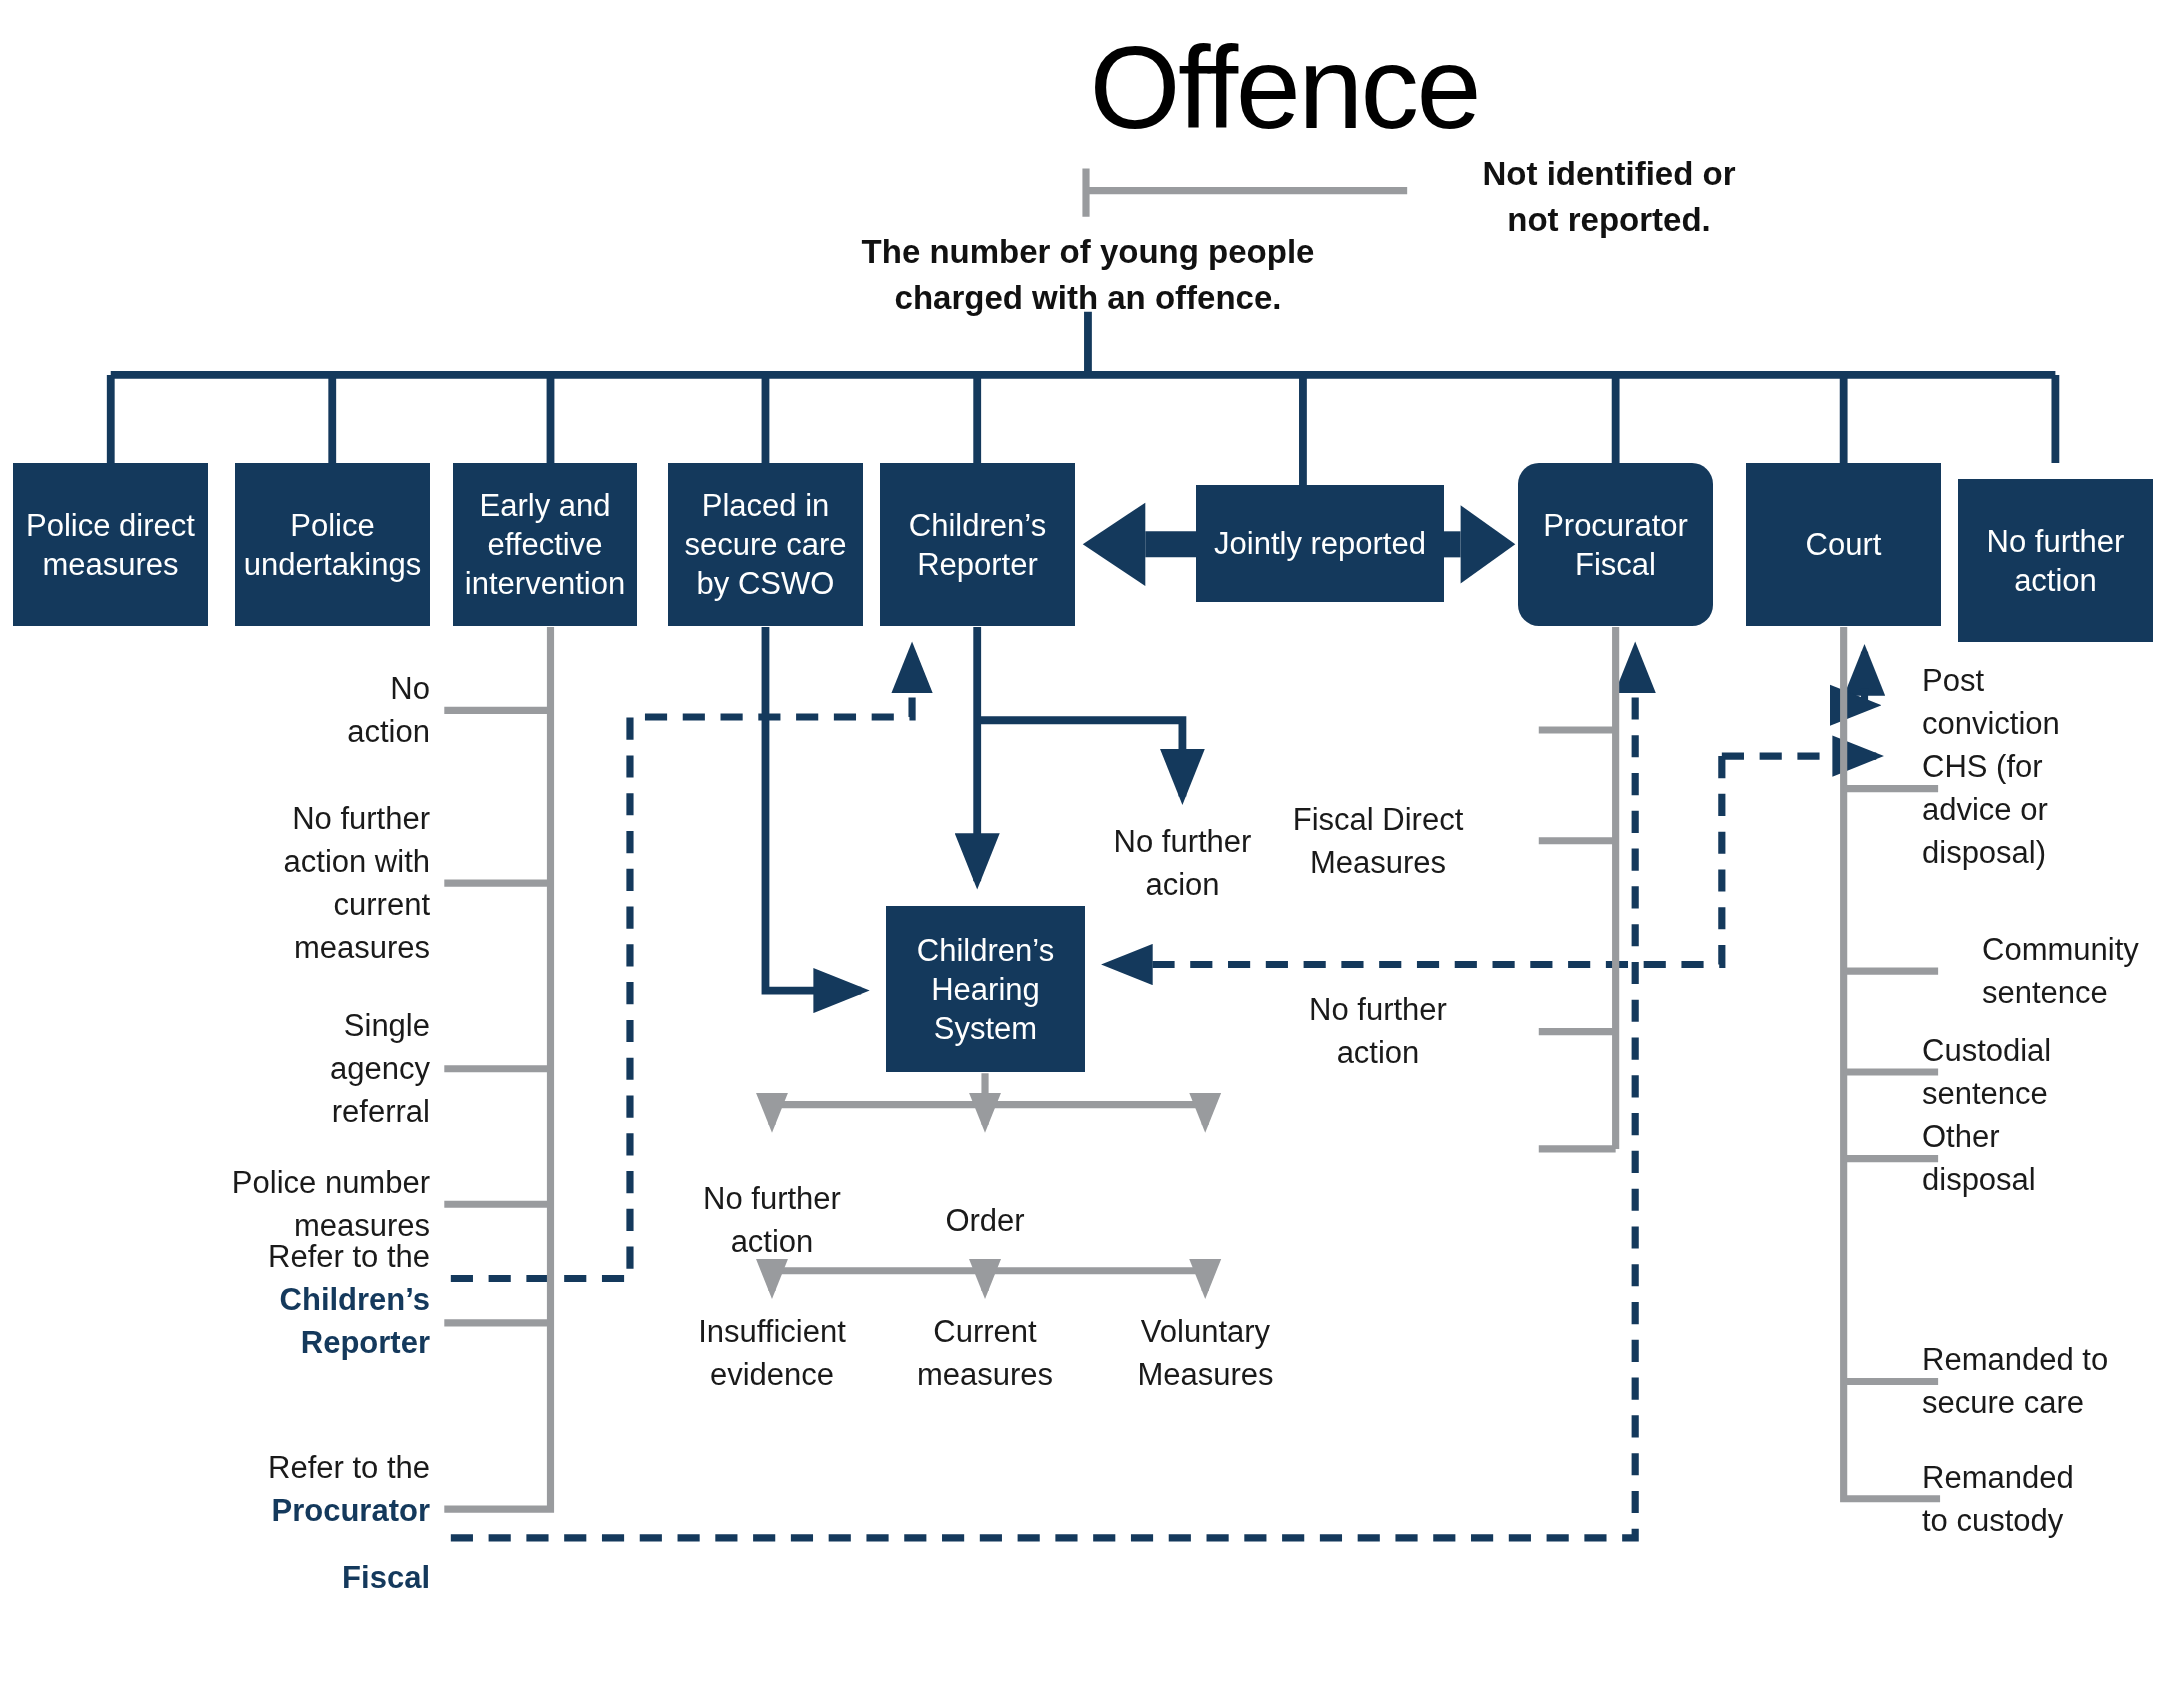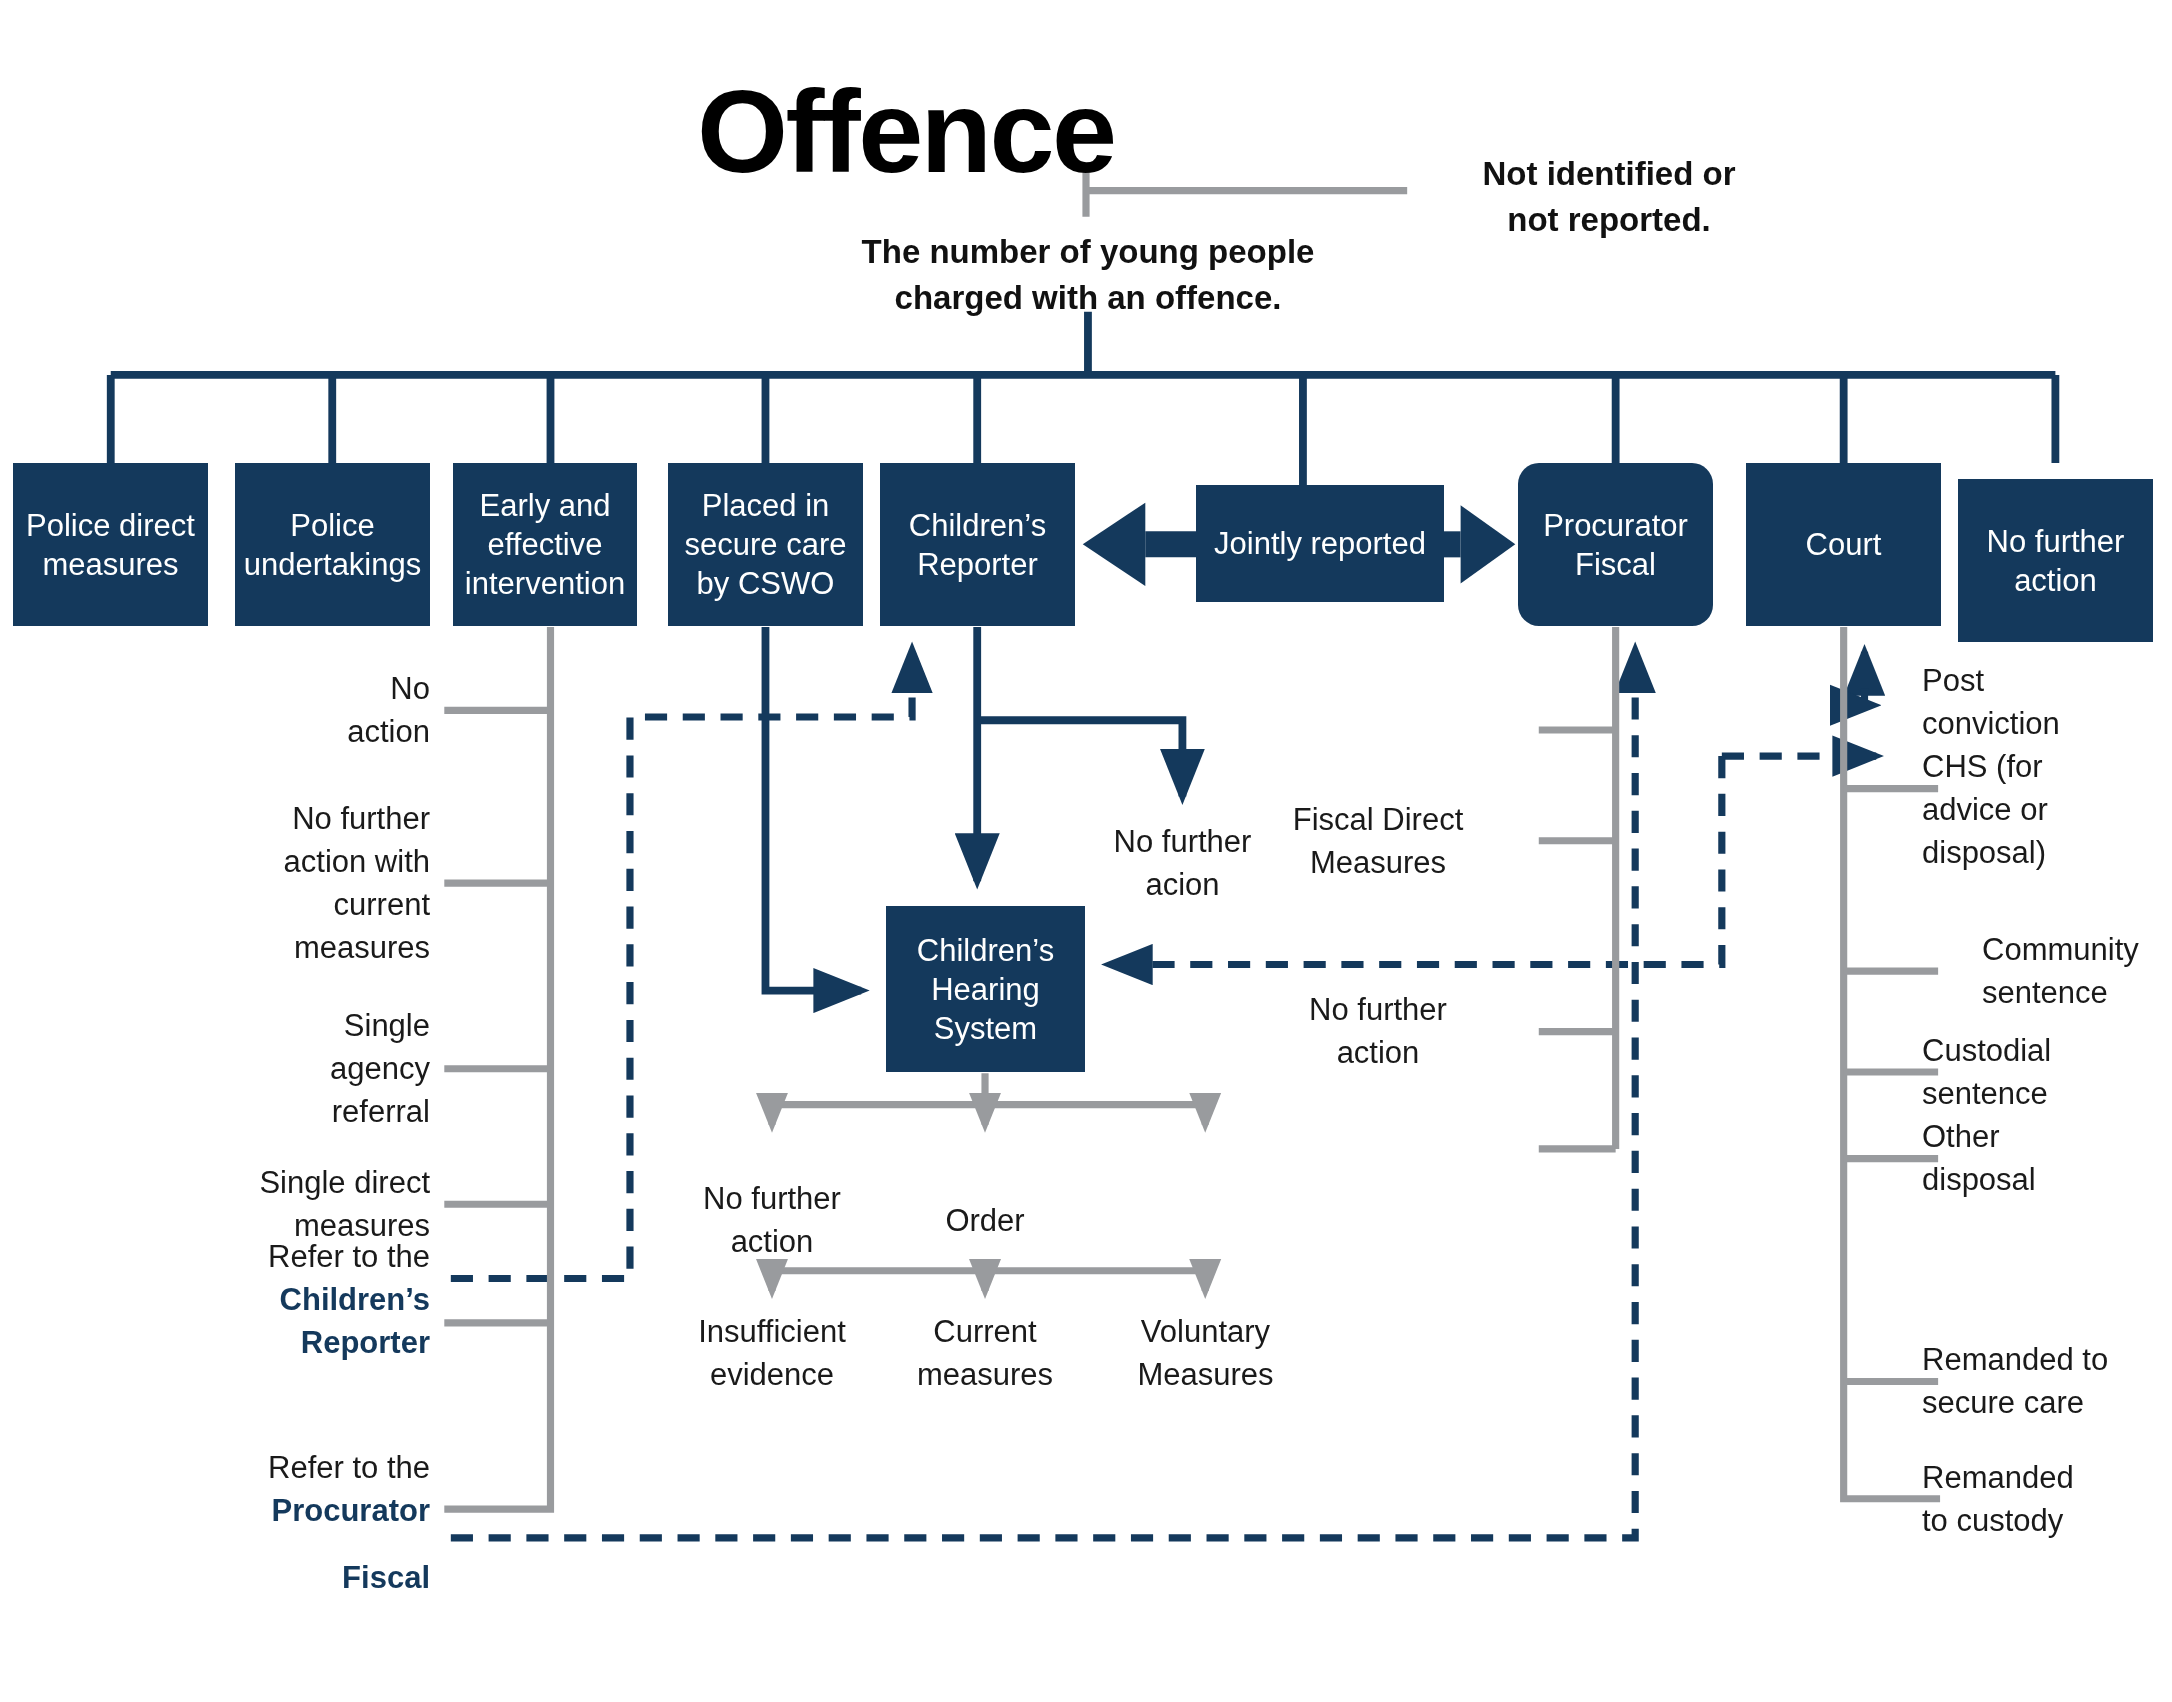--- a/index.html
+++ b/index.html
@@ -7,22 +7,22 @@
     position:relative;
     width:2172px;height:1703px;
     background:#ffffff;
     font-family:"Liberation Sans", sans-serif;
     color:#1a1a1a;
     overflow:hidden;
   }
   #wires{position:absolute;left:0;top:0;z-index:0;}
   .txt{position:absolute;z-index:1;}
   .title{
-    font-size:117px;font-weight:700;letter-spacing:-2.6px;
-    text-align:left;color:#000;margin-top:44px;
+    font-size:117px;font-weight:400;letter-spacing:-2.6px;
+    text-align:right;color:#000;
   }
   .hbold{font-size:33px;font-weight:700;line-height:46px;text-align:center;color:#111;}
   .box{
     position:absolute;z-index:1;
     background:#14395c;color:#ffffff;
     display:flex;align-items:center;justify-content:center;text-align:center;
     font-size:31px;line-height:39px;padding:5.2px;box-sizing:border-box;
   }
   .lbl{font-size:31px;line-height:43px;}
   .lbl span{display:block;}
@@ -119,21 +119,21 @@
     <span>action with</span>
     <span>current</span>
     <span>measures</span>
   </div>
   <div class="txt lbl left-col" style="left:91px;top:1004px;">
     <span>Single</span>
     <span>agency</span>
     <span>referral</span>
   </div>
   <div class="txt lbl left-col" style="left:91px;top:1161px;">
-    <span>Single direct</span>
+    <span>Police number</span>
     <span>measures</span>
   </div>
   <div class="txt lbl left-col" style="left:91px;top:1235px;">
     <span>Refer to the</span>
     <span class="accent">Children’s</span>
     <span class="accent">Reporter</span>
   </div>
   <div class="txt lbl left-col" style="left:91px;top:1446px;">
     <span>Refer to the</span>
     <span class="accent">Procurator</span>

